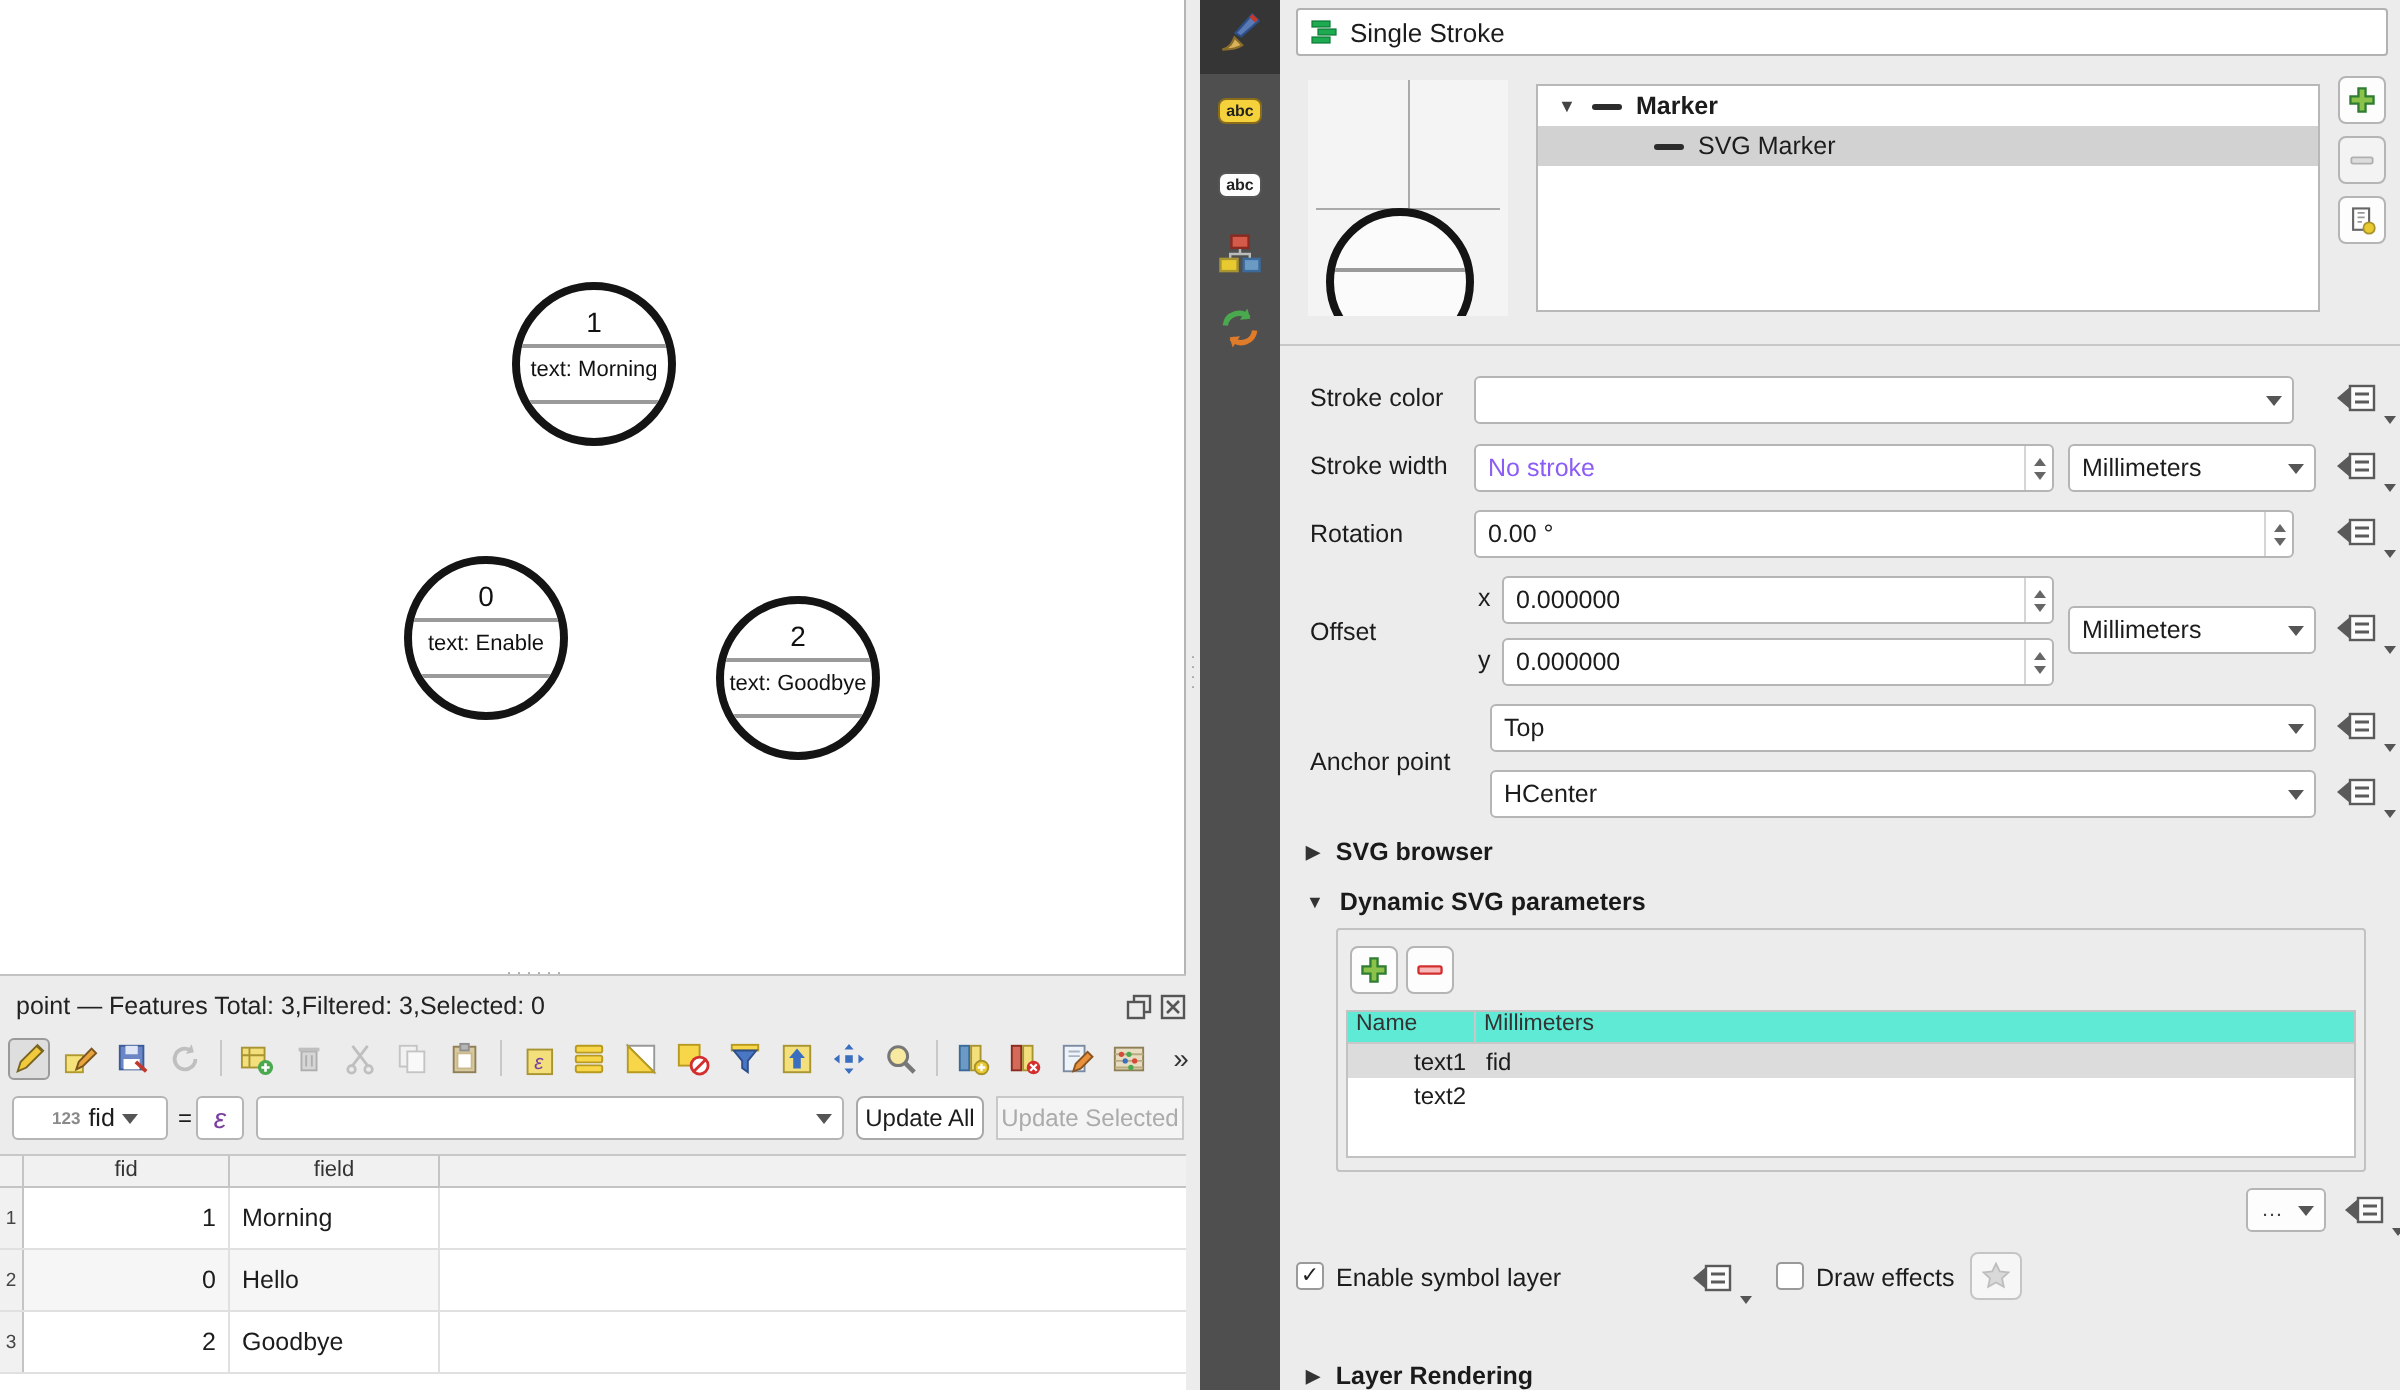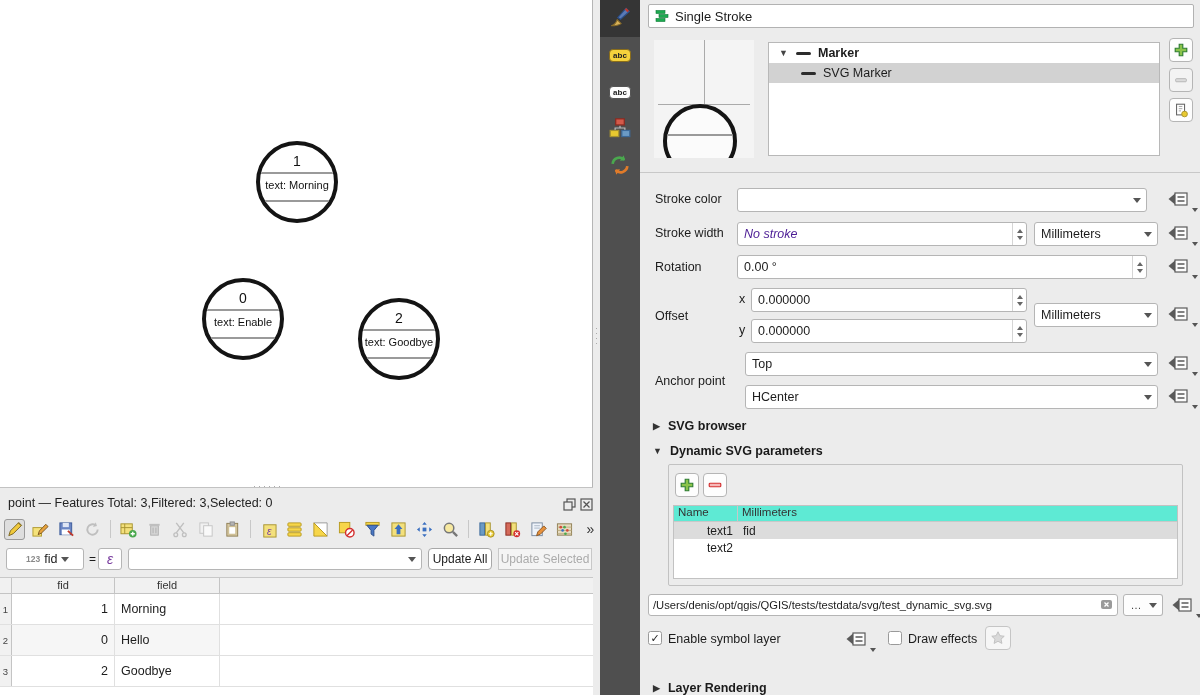--- a/index.html
+++ b/index.html
@@ -67,31 +67,31 @@
   #style-panel { position:absolute; left:640px; top:0; width:560px; height:695px; background:#ececec; font-size:12.5px; }
   #ss-header { position:absolute; left:8px; top:4px; width:546px; height:24px; background:#fff; border:1px solid #b2b2b2; border-radius:2px; display:flex; align-items:center; gap:6px; padding:0 6px; font-size:13px; }
   #preview { position:absolute; left:14px; top:40px; width:100px; height:118px; background:#f4f4f4; overflow:hidden; }
   #preview .vl { position:absolute; left:50px; top:0; bottom:0; width:1px; background:#aaa; }
   #preview .hl { position:absolute; left:4px; right:4px; top:64px; height:1px; background:#aaa; }
   #preview .pcirc { position:absolute; left:9px; top:64px; width:74px; height:74px; border:4px solid #141414; border-radius:50%; background:#fbfbfb; overflow:hidden; }
   #preview .pchord { position:absolute; left:0; right:0; top:26px; height:1.5px; background:#9a9a9a; }
   #sym-tree { position:absolute; left:128px; top:42px; width:392px; height:114px; background:#fff; border:1px solid #b8b8b8; }
   .tree-row { height:20px; display:flex; align-items:center; gap:7px; padding-left:10px; font-size:12.5px; }
   .tree-row .exp { font-size:9px; color:#444; width:10px; }
-  .tree-row.selected { background:#d2d2d2; padding-left:32px; }
+  .tree-row.selected { background:#d2d2d2; padding-left:58px; }
   .line-glyph { display:inline-block; width:15px; height:3px; background:#2c2c2c; border-radius:2px; }
   .tree-row b { font-weight:bold; }
   .mini-btn { position:absolute; left:529px; width:24px; height:24px; background:#fdfdfd; border:1px solid #b5b5b5; border-radius:4px; display:flex; align-items:center; justify-content:center; }
   .mini-btn svg { width:16px; height:16px; }
   .mini-btn.disabled { background:#f3f3f3; }
   #sep1 { position:absolute; left:0; right:0; top:172px; height:1px; background:#c8c8c8; }
 
   .plabel { position:absolute; left:15px; color:#1c1c1c; }
   .field { position:absolute; background:#fff; border:1px solid #b5b5b5; border-radius:3px; font-size:12.5px; display:flex; align-items:center; padding:0 6px; height:24px; }
-  .field .ph { color:#4c1d95;font-style:italic; }
+  .field .ph { color:#8b5cf6; }
   .spin { position:absolute; right:0; top:0; bottom:0; width:14px; border-left:1px solid #d5d5d5; display:flex; flex-direction:column; align-items:center; justify-content:center; gap:3px; }
   .spin i { width:0; height:0; border-left:3.5px solid transparent; border-right:3.5px solid transparent; }
   .spin i.up { border-bottom:4px solid #666; }
   .spin i.dn { border-top:4px solid #666; }
   .dd { position:absolute; width:30px; height:20px; }
   .dd svg { width:26px; height:18px; }
   .dd .tiny { position:absolute; right:-1px; bottom:-2px; width:0; height:0; border-left:3px solid transparent; border-right:3px solid transparent; border-top:4px solid #555; }
 
   .sec-head { position:absolute; left:13px; display:flex; align-items:center; gap:8px; font-weight:bold; font-size:12.5px; color:#1a1a1a; }
   .sec-head .ar { font-size:9px; color:#333; }
@@ -558,29 +558,20 @@
               <div class="c1">text1</div>
               <div class="c2">fid</div>
             </div>
             <div class="pt-row">
               <div class="c1">text2</div>
             </div>
           </div>
       </div>
     </div>
 
-    <div id="svg-path-field">
-      <span>/Users/denis/opt/qgis/QGIS/tests/testdata/svg/test_dynamic_svg.svg</span>
-      <span class="clear">
-        <svg width="13" height="13" viewBox="0 0 13 13">
-            <rect x="1" y="2" width="11" height="9" rx="2" fill="#9a9a9a"></rect>
-            <path d="M4.5 4.5l4 4M8.5 4.5l-4 4" stroke="#fff" stroke-width="1.3"></path>
-          </svg>
-      </span>
-    </div>
     <div id="browse-btn">…</div>
     <div id="browse-arrow">
         <span class="combo-arrow"></span>
       </div>
     <div class="dd" style="left:531px; top:596px"><svg viewBox="0 0 26 18">
           <path d="M8 3.5v11L1.5 9z" fill="#5a5a5a"></path>
           <rect x="8" y="3" width="12" height="12" fill="#fcfcfc" stroke="#5a5a5a" stroke-width="1.2"></rect>
           <line x1="10.5" y1="7" x2="17.5" y2="7" stroke="#5a5a5a" stroke-width="1.5"></line>
           <line x1="10.5" y1="11" x2="17.5" y2="11" stroke="#5a5a5a" stroke-width="1.5"></line>
         </svg><span class="tiny"></span></div>

